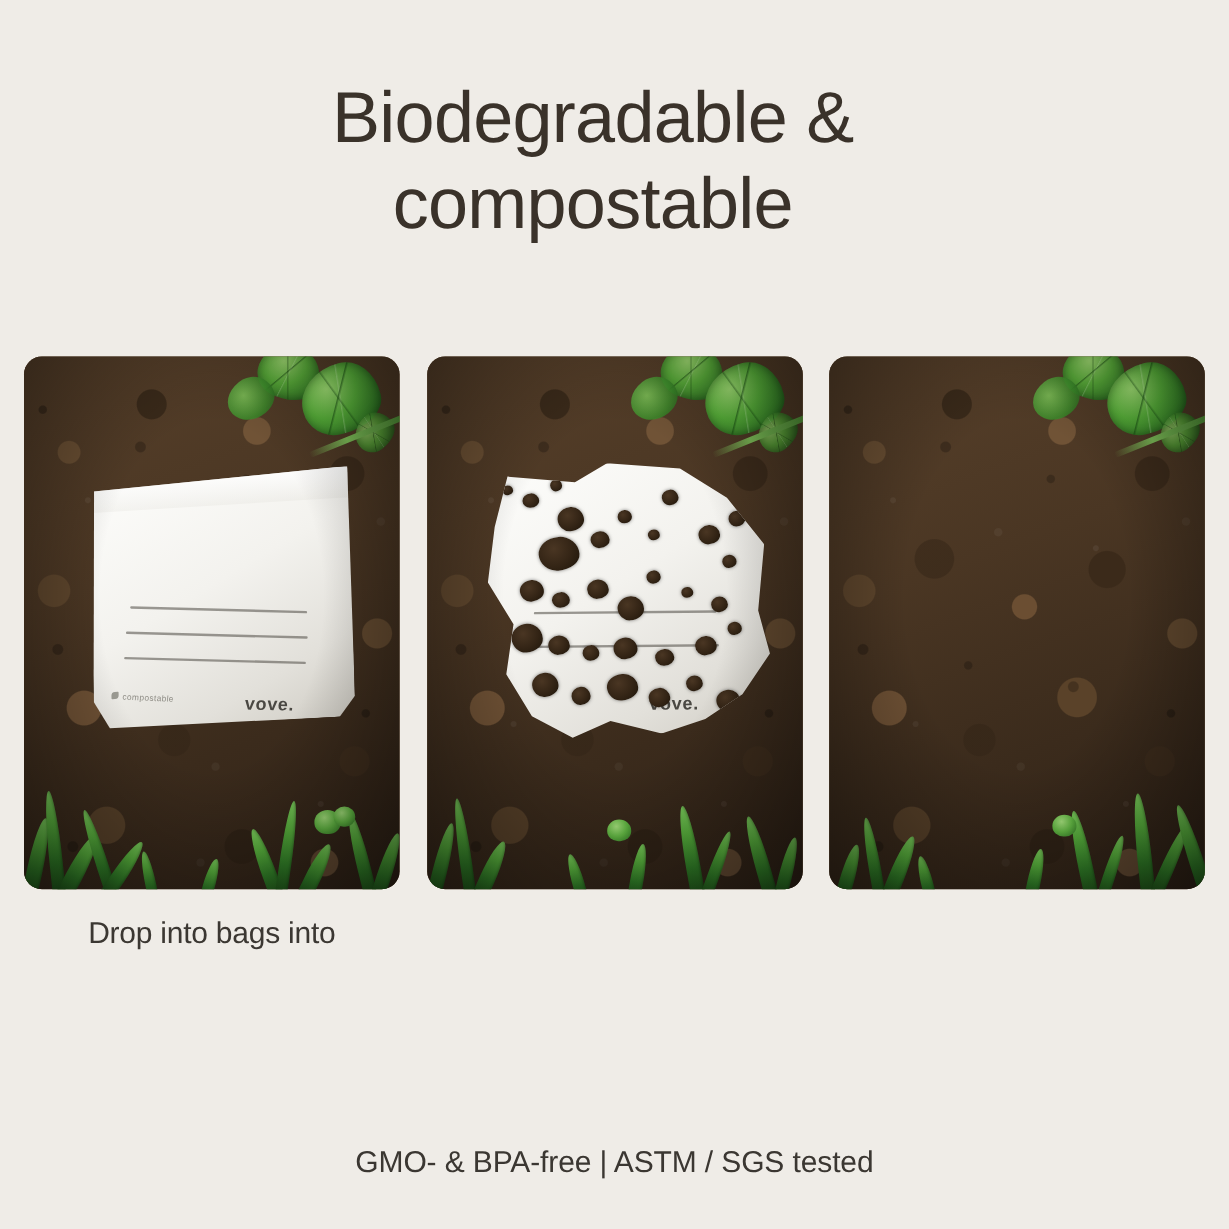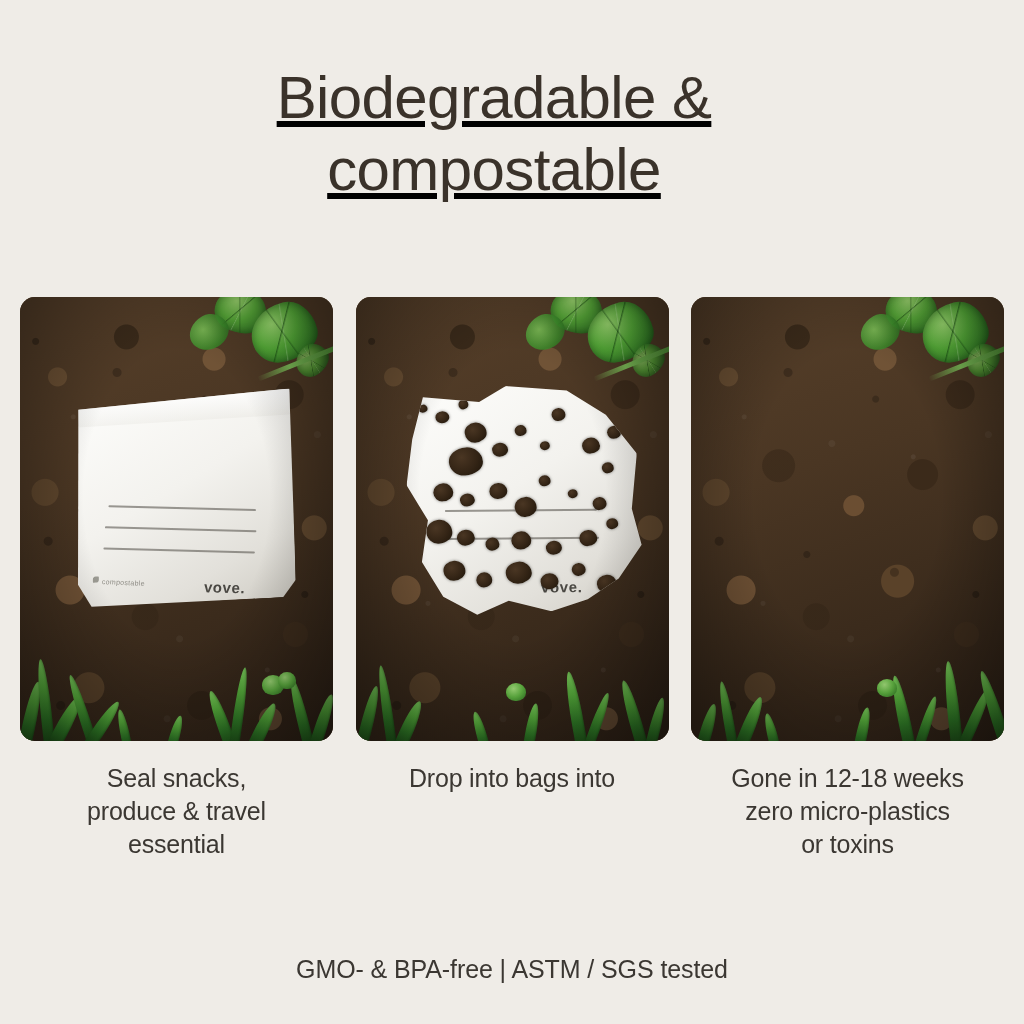--- a/index.html
+++ b/index.html
@@ -15,21 +15,20 @@
     position: relative;
   }
 
   
   .title-block {
     position: absolute;
     left: 0;
     top: 62px;
     width: 988px;
     text-align: center;
-    text-decoration: underline;
   }
   .title-line {
     color: #3a322a;
     font-size: 60px;
     line-height: 72px;
     font-weight: 500;
     letter-spacing: -0.6px;
   }
 
   
@@ -411,27 +410,17 @@
       <div class="blade" style="left:278px; width:11px; height:70px; transform:rotate(24deg);"></div>
       <div class="blade" style="left:298px; width:12px; height:86px; transform:rotate(-18deg);"></div>
       <div class="bud" style="left:186px; bottom:44px; width:20px; height:18px;"></div>
     </div>
     <div class="vignette"></div>
   </div>
 </div>
 
 <div class="captions">
   <div class="caption">
-    <div>Seal snacks,</div>
-    <div>produce &amp; travel</div>
-    <div>essential</div>
-  </div>
-  <div class="caption">
     <div>Drop into bags into</div>
   </div>
-  <div class="caption">
-    <div>Gone in 12-18 weeks</div>
-    <div>zero micro-plastics</div>
-    <div>or toxins</div>
-  </div>
 </div>
 
 <div class="footer">GMO- &amp; BPA-free | ASTM / SGS tested</div>
 
 </body></html>

